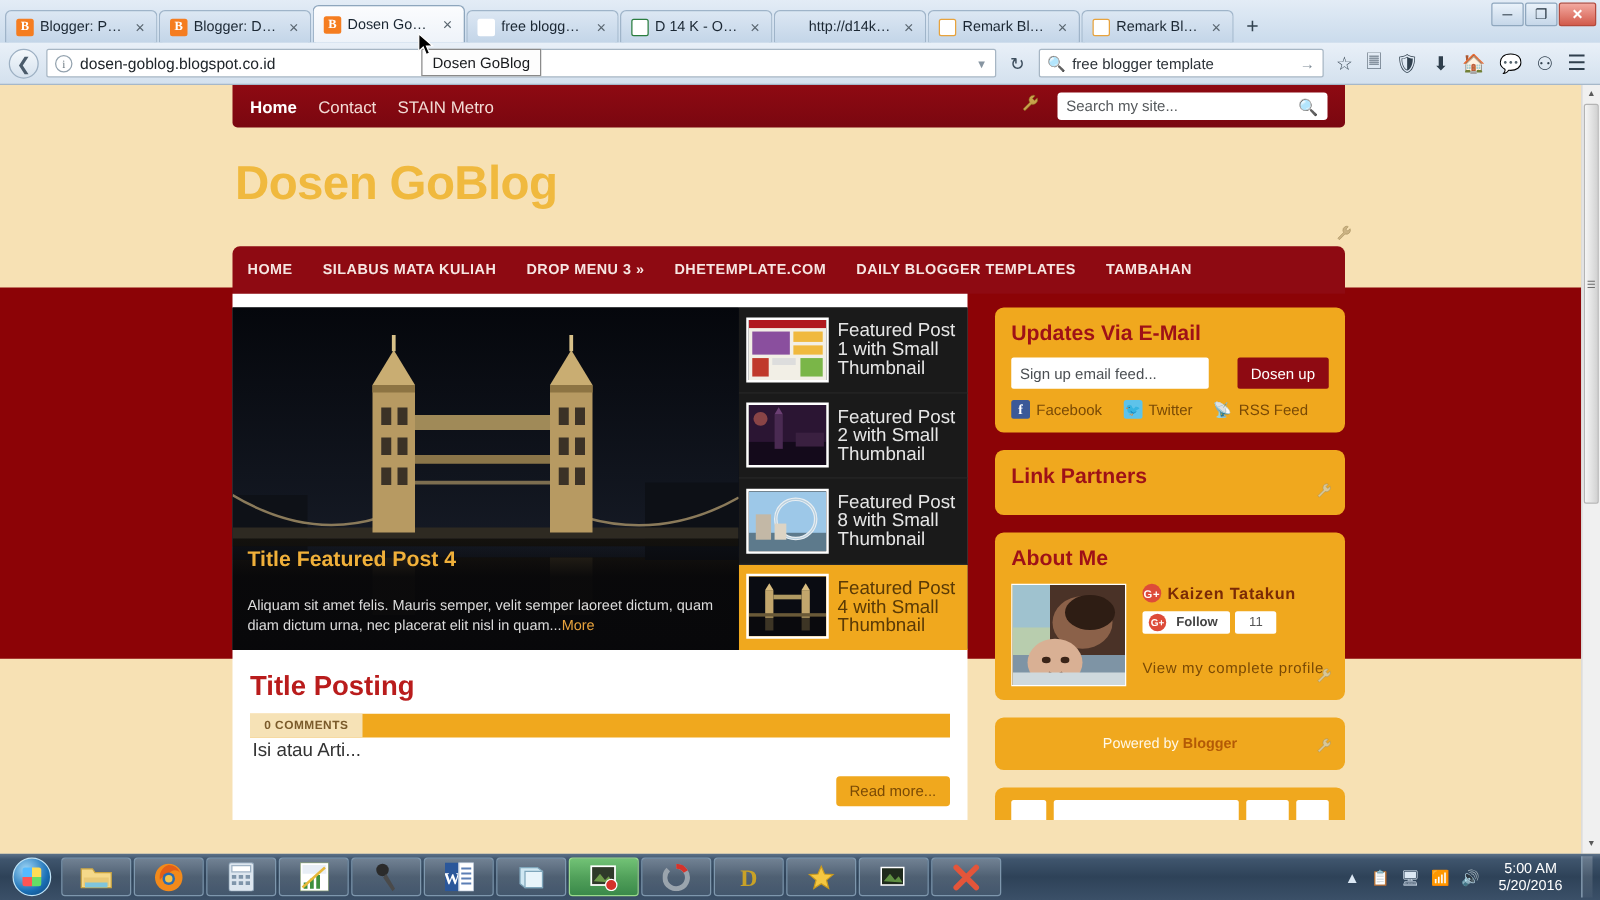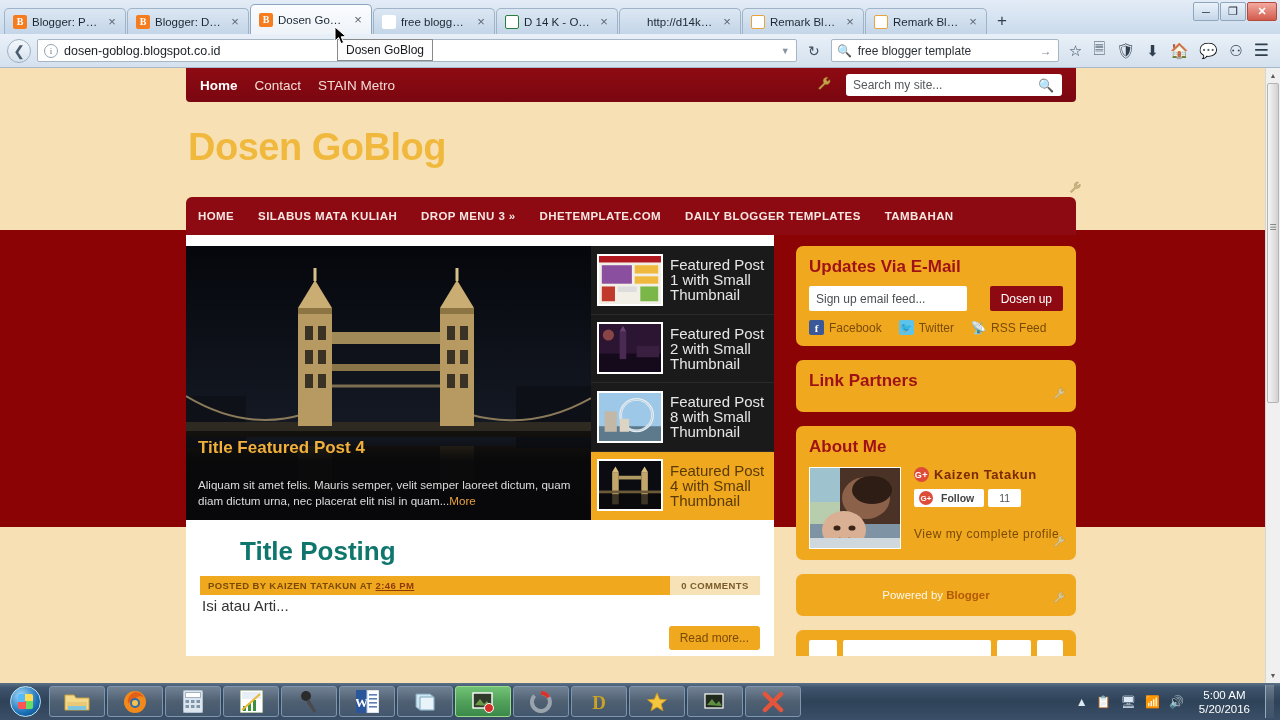--- a/index.html
+++ b/index.html
@@ -128,21 +128,21 @@
   .thumb { flex: 1; display: flex; align-items: center; gap: 7px;
            padding: 5px 6px; background: #1a1a1a;
            border-bottom: 1px solid #2a2a2a; }
   .thumb.active { background: #f0a81e; border-color: #f0a81e; }
   .thumb .timg { width: 66px; height: 52px; flex: 0 0 66px; border: 2px solid #fff;
                  overflow: hidden; position: relative; }
   .thumb .ttxt { font-size: 15px; line-height: 15px; color: #e6e6e6; }
   .thumb.active .ttxt { color: #5a3a06; }
 
   .post { padding: 16px 14px 0 14px; }
-  .post h2 { font-size: 26px; color: #0f766e; font-weight: bold; margin-bottom: 9px; margin-left: 40px; }
+  .post h2 { font-size: 22px; color: #b91c1c; font-weight: bold; margin-bottom: 9px; }
   .postmeta { height: 19px; display: flex; background: #f0a81e;
               font-size: 9.5px; font-weight: bold; color: #7a4a05;
               letter-spacing: 0.4px; }
   .postmeta .left { flex: 1; display: flex; align-items: center; padding-left: 8px; gap: 3px; }
   .postmeta .left .time { color: #8d3a06; text-decoration: underline; }
   .postmeta .right { width: 90px; background: #f6e2b6; display: flex;
                      align-items: center; justify-content: center; color: #7a5a2a; }
   .postbody { font-size: 15px; color: #333; padding: 2px 0 0 2px; }
   .readmore { float: right; margin-top: 12px; background: #f0a81e; color: #7a4a05;
               font-size: 12px; padding: 5px 11px; border-radius: 3px; }
@@ -493,25 +493,20 @@
                         </g>
                       </svg></span>
                     <span class="ttxt">Featured Post 4 with Small Thumbnail</span>
                   </div>
                 </div>
             </div>
 
             <div class="post">
               <h2>Title Posting</h2>
               <div class="postmeta">
-                <div class="left">
-                  <span>POSTED BY KAIZEN TATAKUN</span>
-                  <span>AT</span>
-                  <span class="time">2:46 PM</span>
-                </div>
                 <div class="right">0 COMMENTS</div>
               </div>
               <div class="postbody">Isi atau Arti...</div>
               <div class="readmore">Read more...</div>
             </div>
           </div>
 
           <div class="colside">
 
             <div class="widget">

